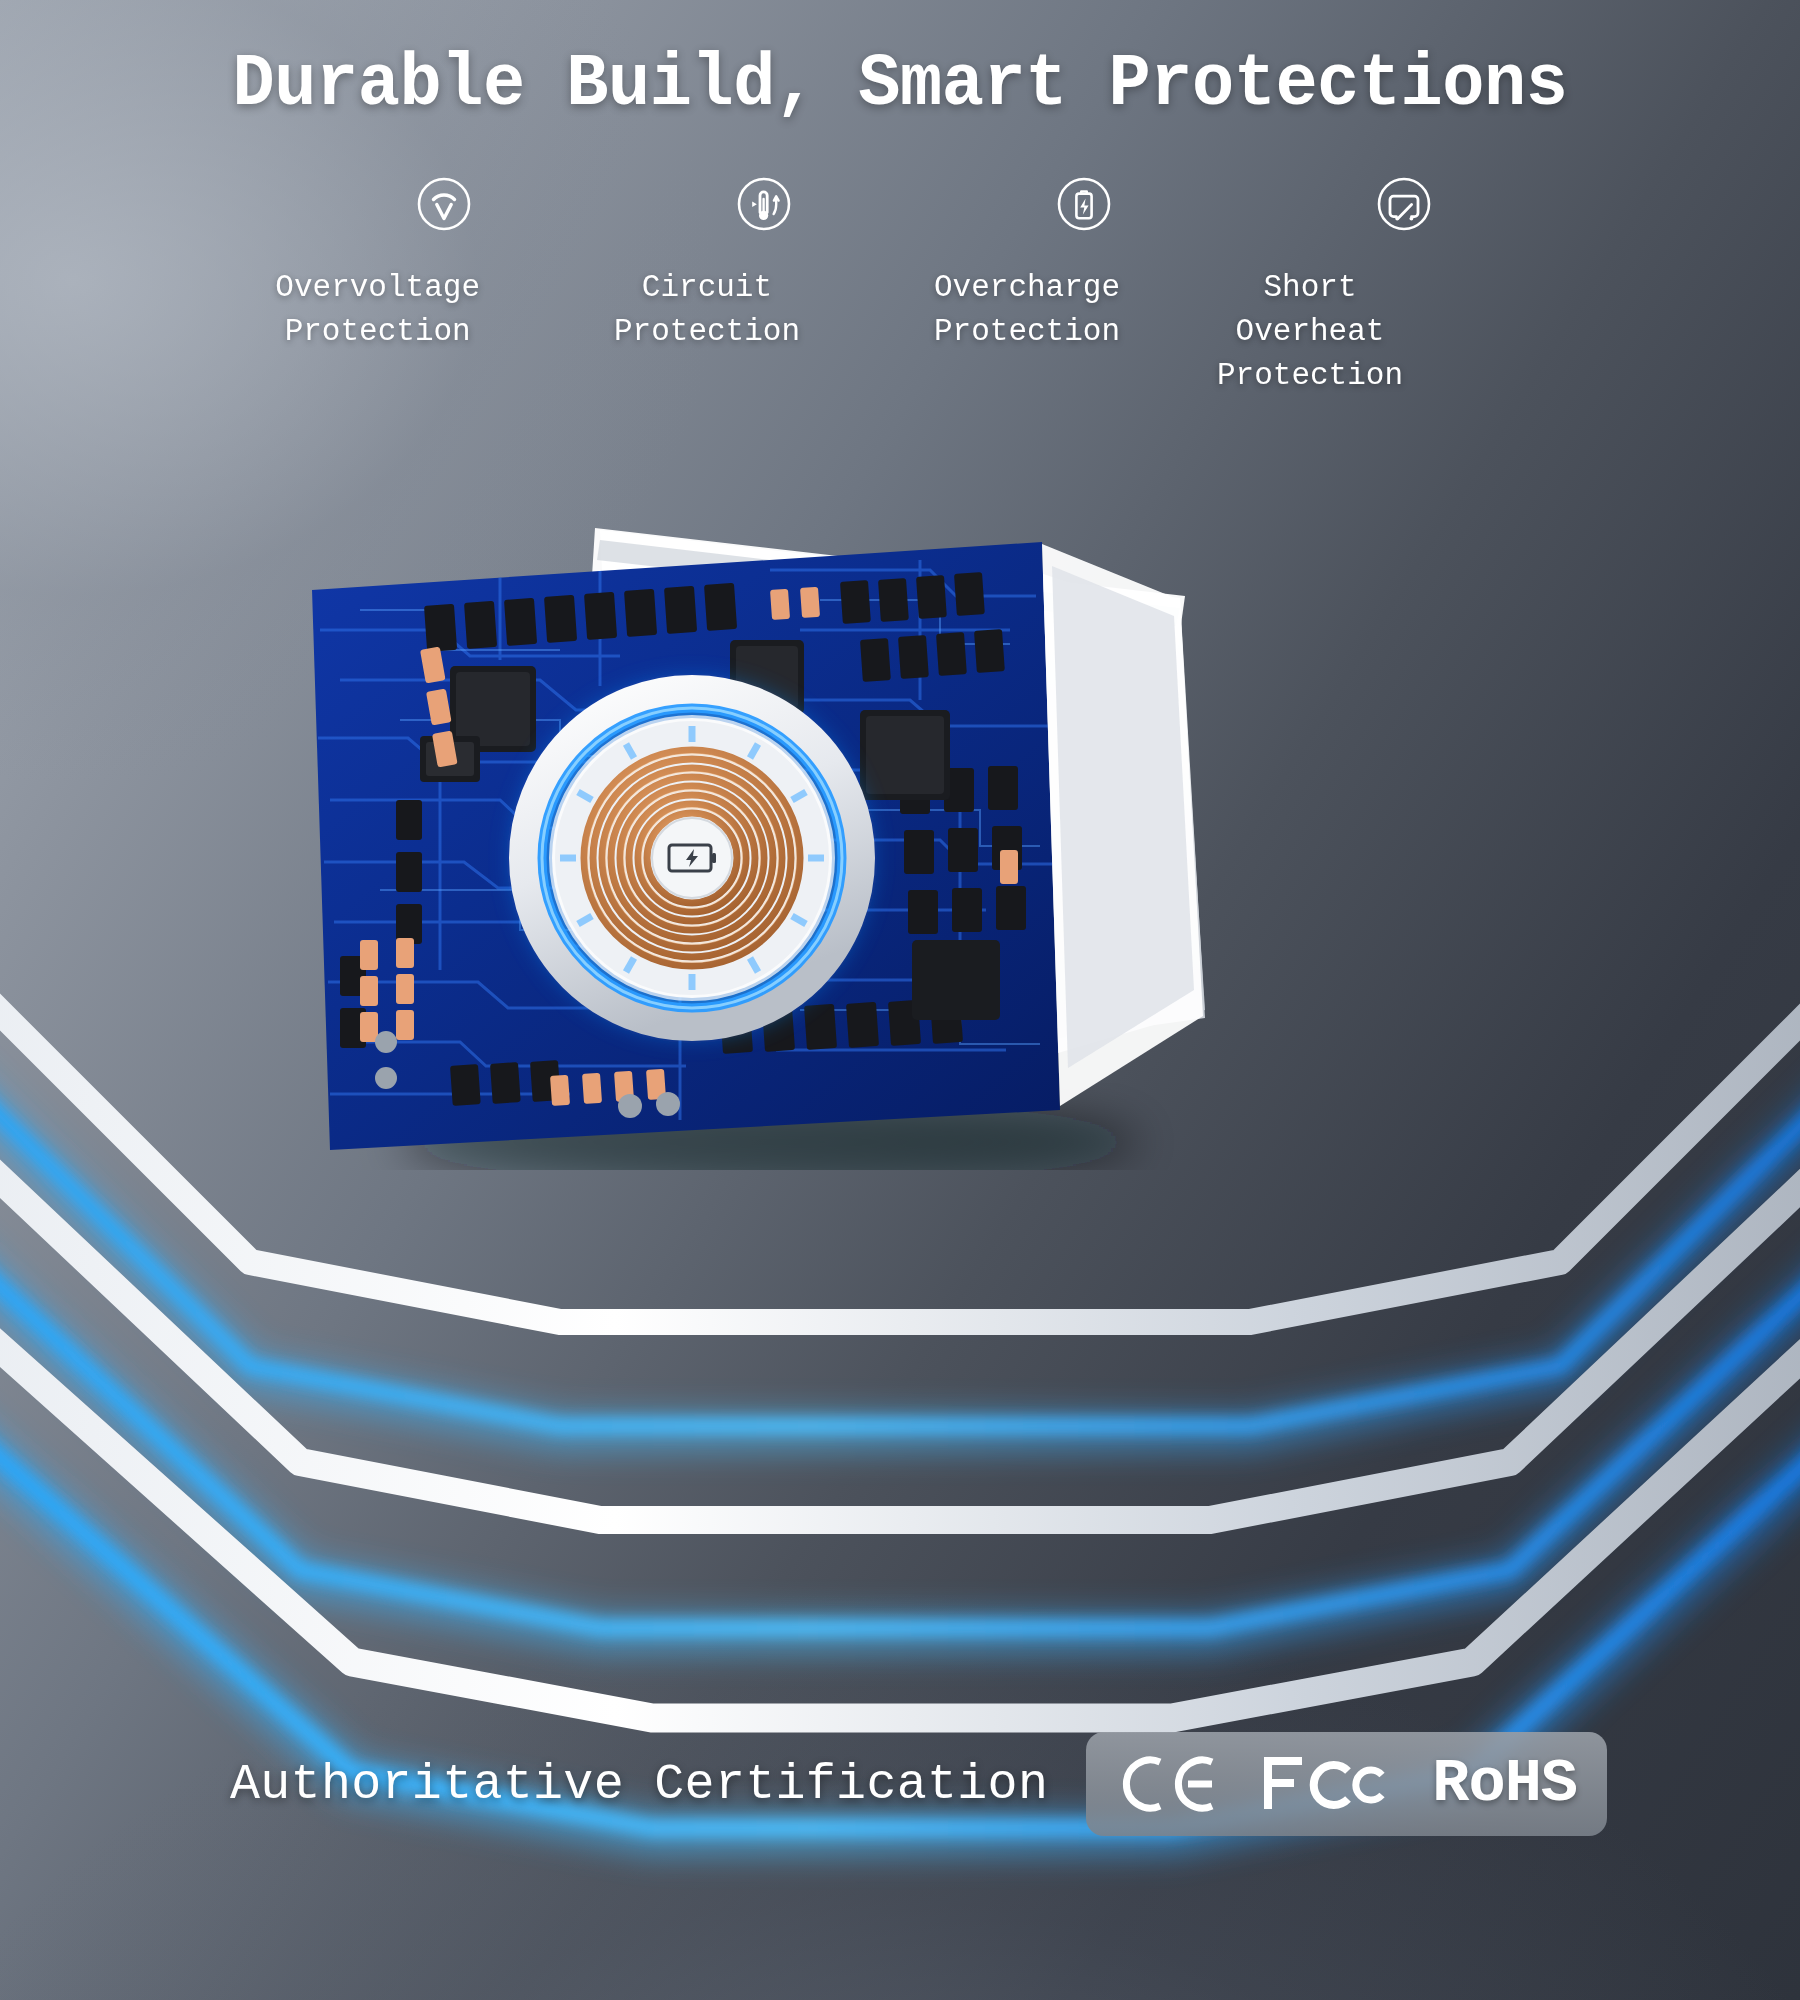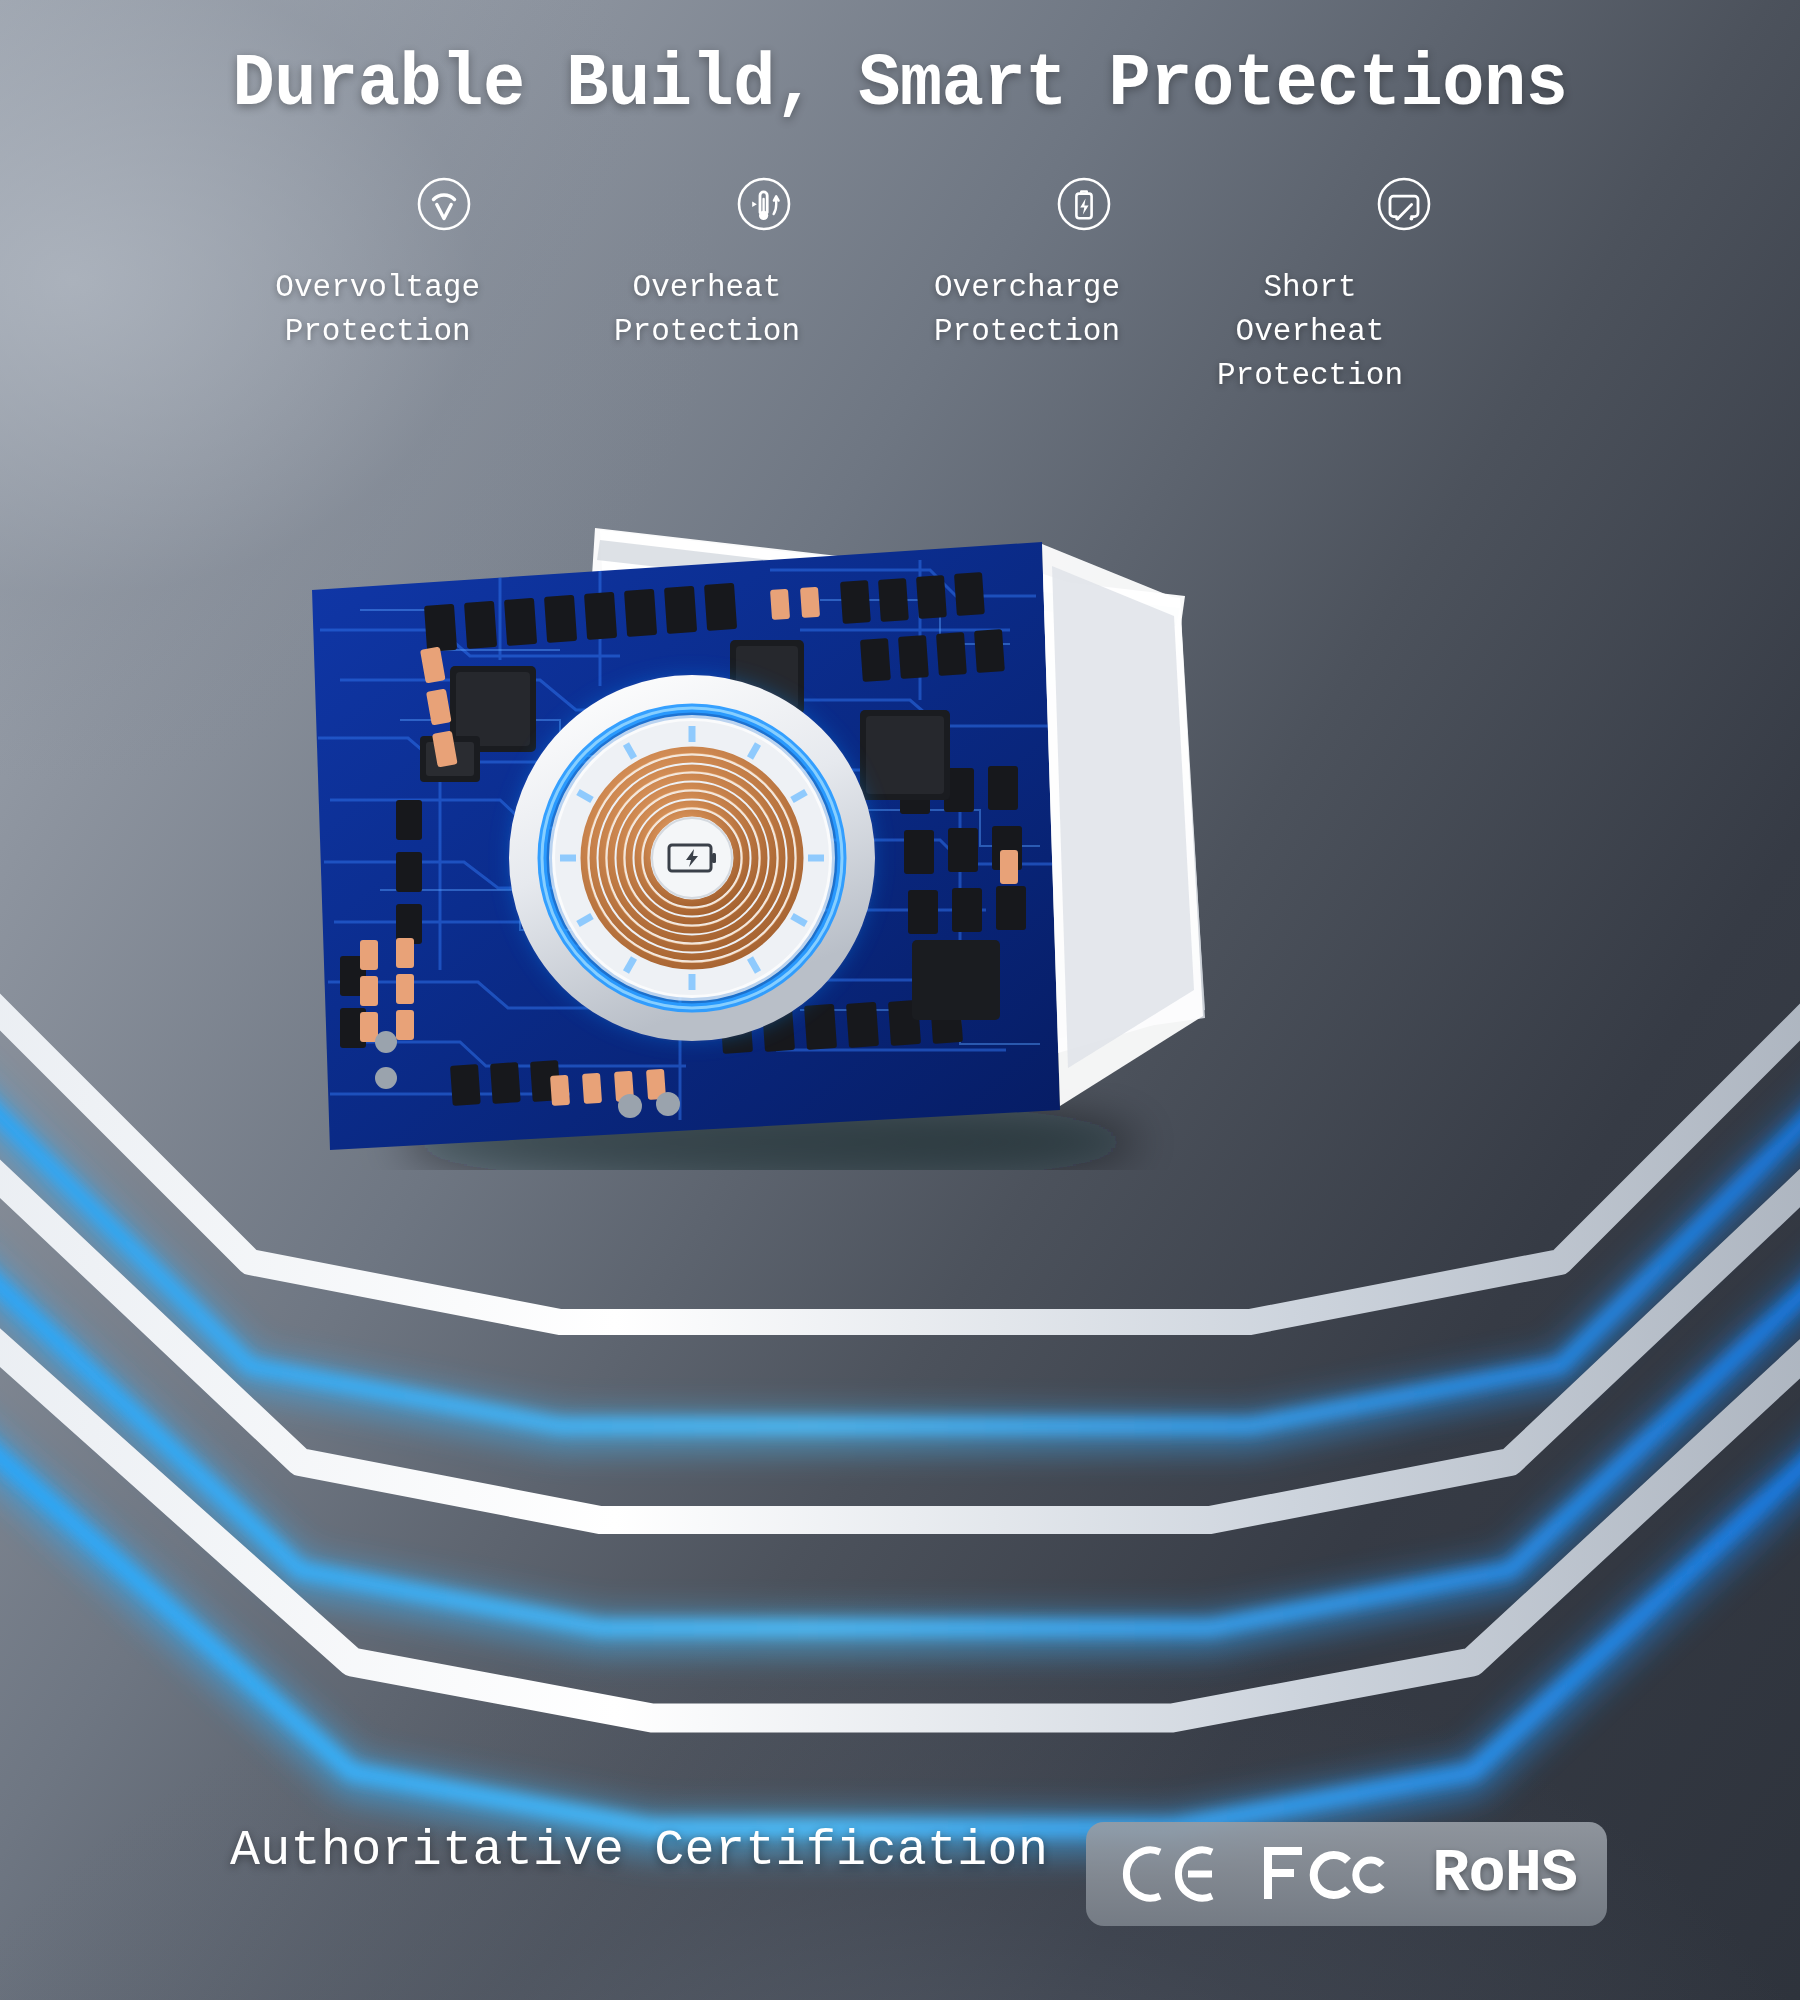--- a/index.html
+++ b/index.html
@@ -42,22 +42,22 @@
   
   .ribbons{position:absolute;left:0;top:640px;width:1800px;height:1250px;}
   .ribbons svg{display:block;width:1800px;height:1250px;}
 
   
   .product{position:absolute;left:300px;top:470px;width:1060px;height:700px;}
   .product svg{display:block;width:1060px;height:700px;}
 
   
   .certrow{
-    position:absolute;left:230px;top:1822px;width:1400px;height:112px;
-    display:flex;
+    position:absolute;left:230px;top:1728px;width:1400px;height:112px;
+    display:flex;align-items:center;
   }
   .certtext{
     color:#ffffff;font-size:50px;letter-spacing:.3px;
     text-shadow:0 3px 8px rgba(0,0,0,.40);
     white-space:nowrap;
   }
   .certbadge{
     margin-left:38px;height:104px;padding:0 30px;border-radius:18px;
     background:linear-gradient(180deg,rgba(150,156,164,.92) 0%,rgba(124,131,140,.88) 100%);
     display:flex;align-items:center;gap:42px;
@@ -98,21 +98,21 @@
           <circle cx="36" cy="36" r="25"></circle>
           <path d="M32 44.5 V27.5 a3.6 3.6 0 0 1 7.2 0 V44.5" stroke-width="2.8"></path>
           <circle cx="35.6" cy="47.4" r="4.6" fill="#ffffff" stroke="none"></circle>
           <path d="M35.6 44 V31" stroke-width="2.4"></path>
           <path d="M24.2 33.4 l4.6 2.8 l-4.6 2.8 z" fill="#ffffff" stroke="none"></path>
           <path d="M45.6 46 q2.6 -3.6 2.6 -9.4 V29.6" stroke-width="2.4"></path>
           <path d="M45.9 32.6 L48.2 28.2 L50.6 32.6" stroke-width="2.4" fill="none"></path>
         </svg>
       </div>
       <div class="flabel">
-        <span>Overheat</span><br>
+        <span>Circuit</span><br>
         <span>Protection</span>
       </div>
     </div>
 
     <div class="feature">
       <div class="ficon">
         <svg viewBox="0 0 72 72" fill="none" stroke="#ffffff" stroke-width="2.6" stroke-linecap="round" stroke-linejoin="round">
           <circle cx="36" cy="36" r="25"></circle>
           <rect x="28.4" y="25.6" width="15.2" height="24.6" rx="2.6" stroke-width="2.6"></rect>
           <path d="M33.2 25.6 V23.4 h5.6 v2.2" stroke-width="2.4"></path>

